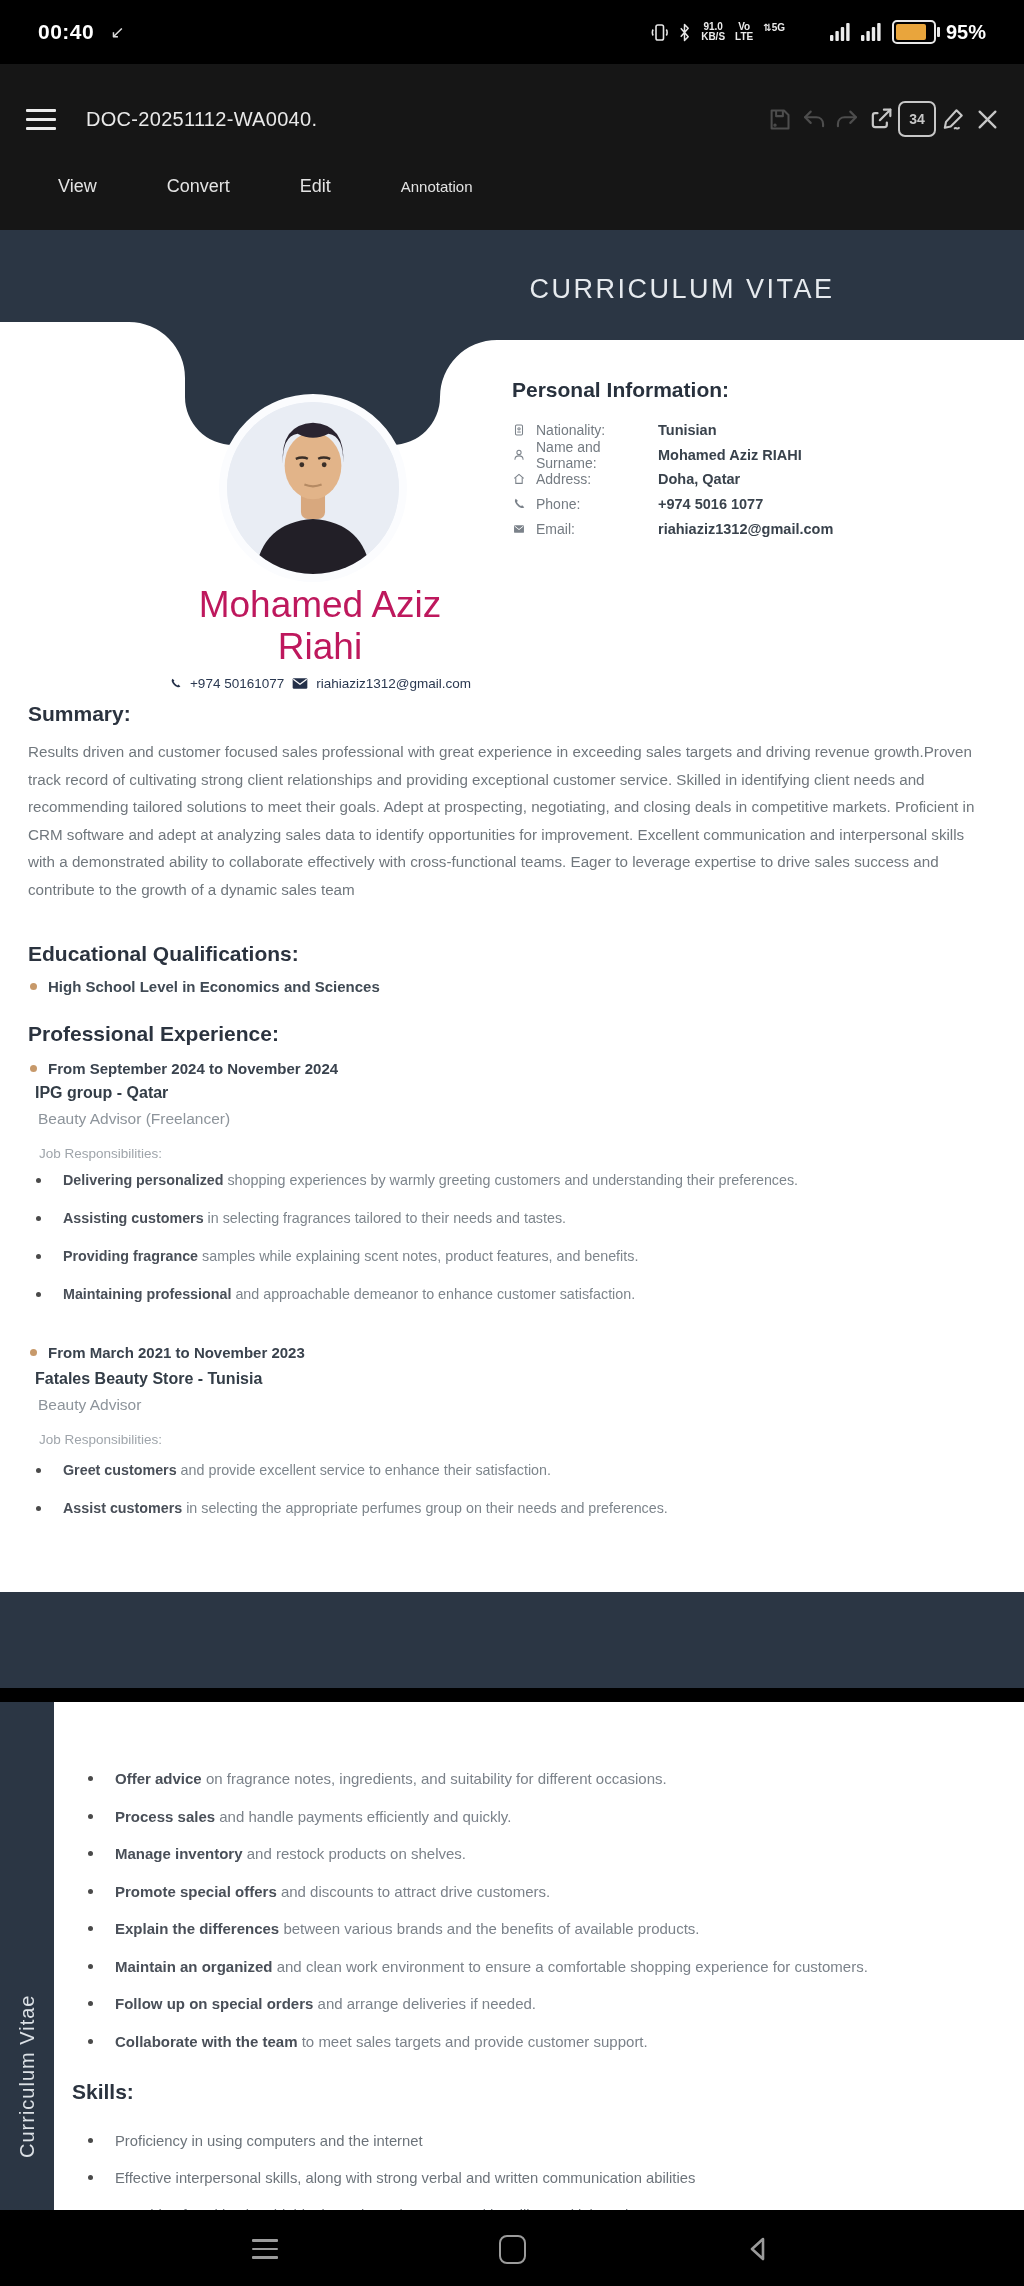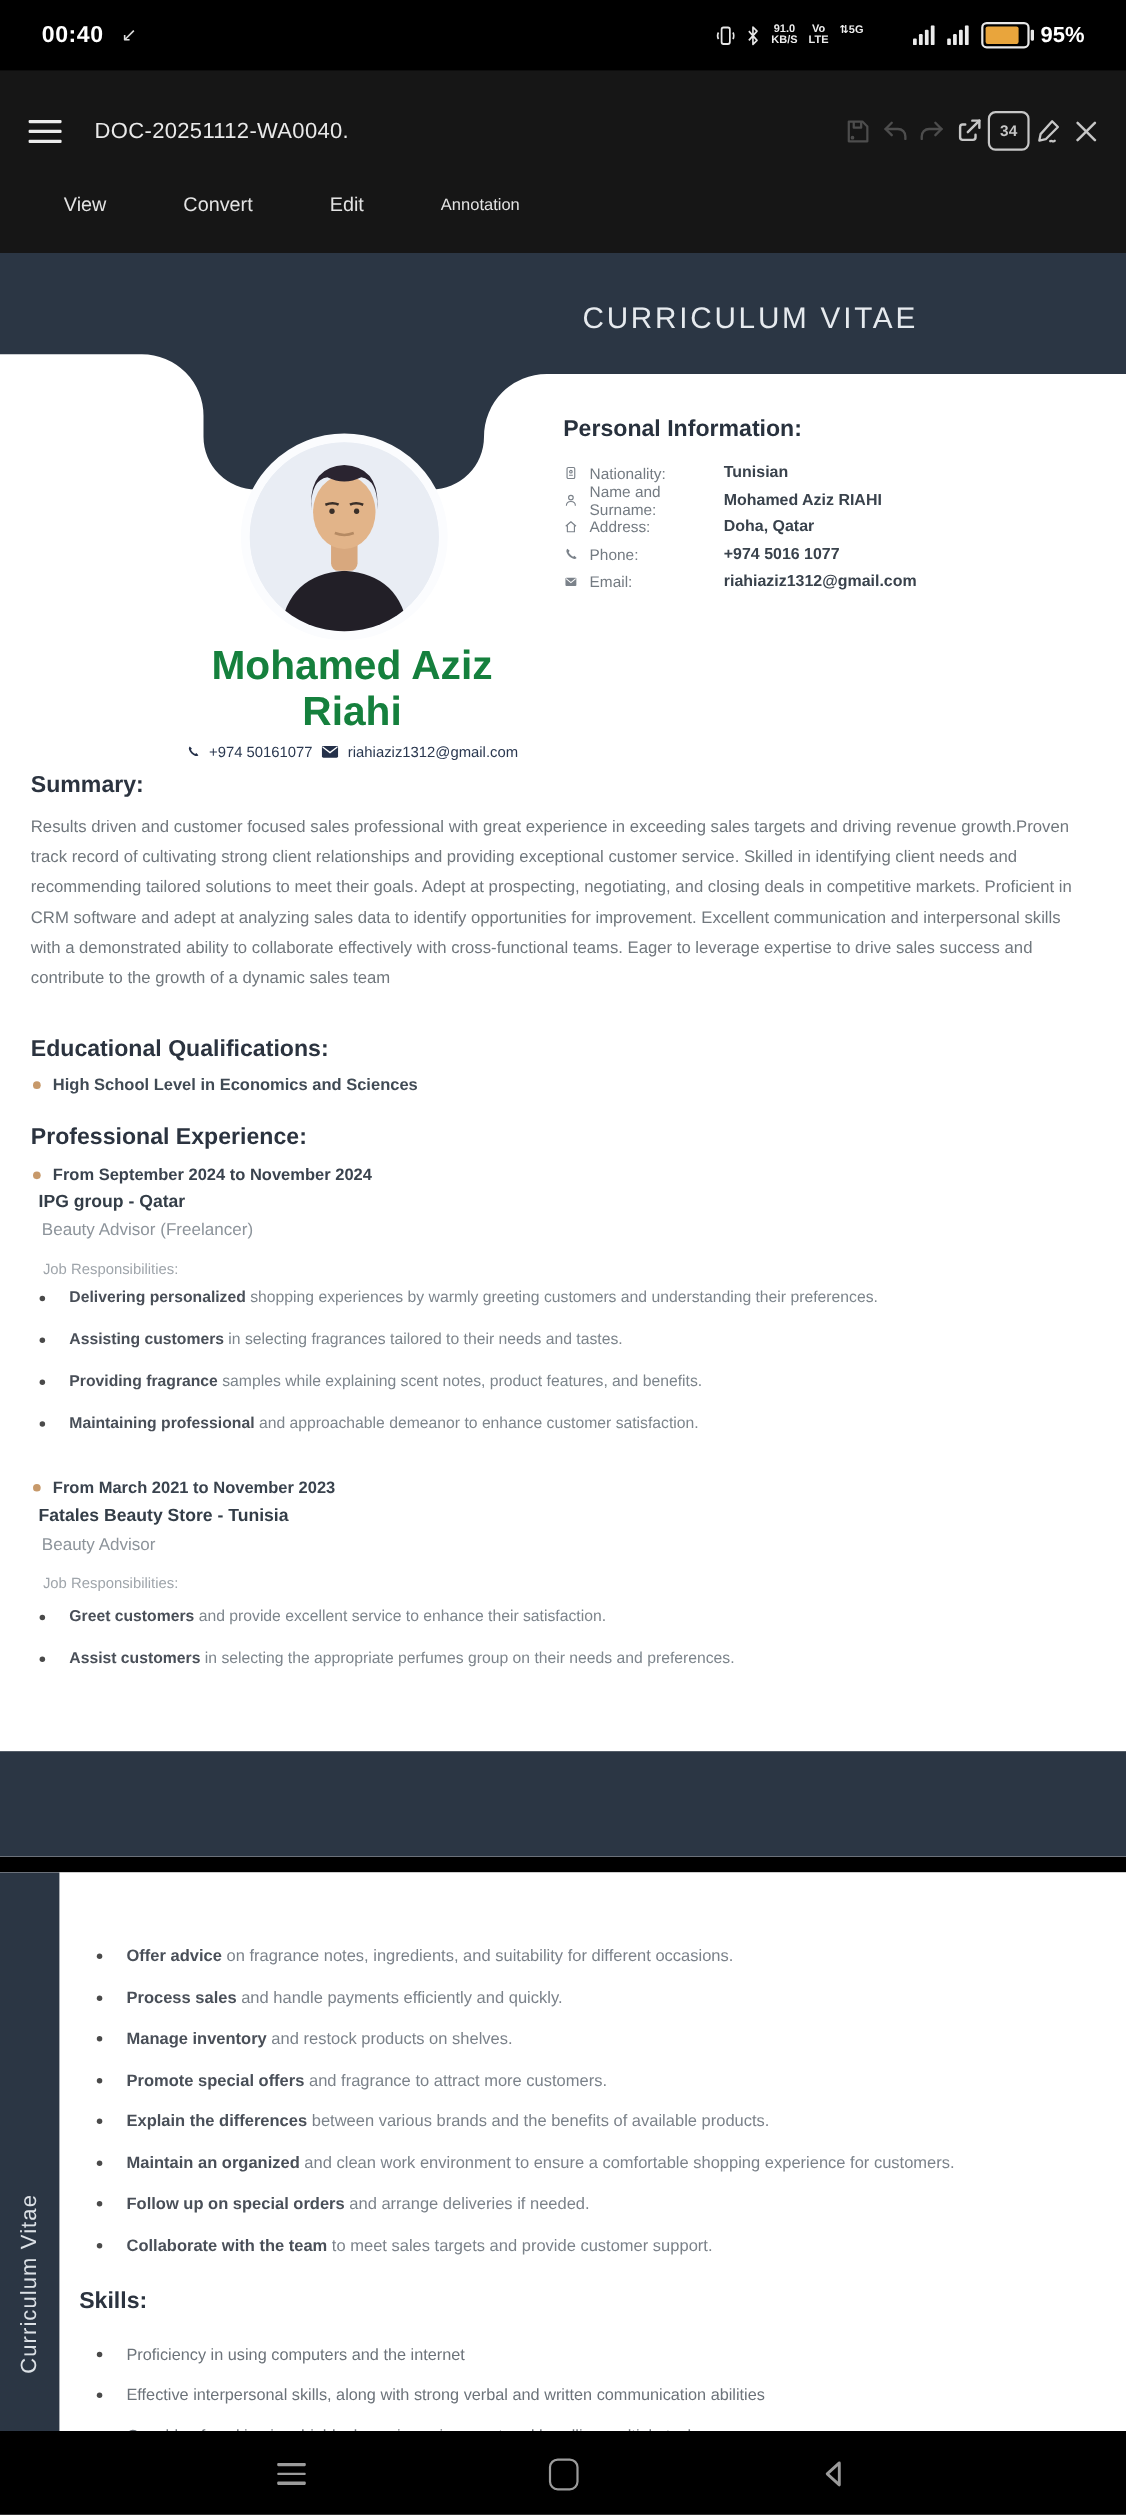--- a/index.html
+++ b/index.html
@@ -38,21 +38,21 @@
   .menu-item.small{font-size:15px;}
 
   
   .page1{position:absolute;top:230px;left:0;width:1024px;height:1458px;background:#ffffff;overflow:hidden;}
   .cv-top-svg{position:absolute;top:0;left:0;}
   .cv-title{position:absolute;top:44px;left:482px;width:400px;text-align:center;font-size:27px;
             letter-spacing:2.5px;color:#e6eaee;font-weight:400;}
   .photo{position:absolute;left:219px;top:164px;width:172px;height:172px;border-radius:50%;
          border:8px solid #fbfcfe;background:#e9edf4;overflow:hidden;}
   .name-block{position:absolute;top:354px;left:105px;width:430px;text-align:center;}
-  .name-line{font-size:37px;font-weight:700;color:#15803d;line-height:42px;}
+  .name-line{font-size:37px;font-weight:400;color:#be185d;line-height:42px;}
   .contact-line{margin-top:8px;font-size:13.5px;color:#2a3850;display:flex;justify-content:center;
                 align-items:center;gap:8px;}
   .contact-line .ico{display:flex;align-items:center;}
 
   .pi{position:absolute;left:512px;top:148px;width:470px;}
   .pi-heading{font-size:21px;font-weight:700;color:#28313d;}
   .pi-rows{margin-top:16px;}
   .pi-row{display:flex;align-items:center;height:24.6px;font-size:14px;color:#747b82;}
   .pi-row .ico{width:17px;margin-right:7px;display:flex;align-items:center;color:#7b828a;}
   .pi-label{width:122px;}
@@ -376,21 +376,21 @@
       <li>
           <span class="b-dot"></span>
           <span><span class="b-lead">Process sales</span><span> and handle payments efficiently and quickly.</span></span>
         </li>
       <li>
           <span class="b-dot"></span>
           <span><span class="b-lead">Manage inventory</span><span> and restock products on shelves.</span></span>
         </li>
       <li>
           <span class="b-dot"></span>
-          <span><span class="b-lead">Promote special offers</span><span> and fragrance to attract more customers.</span></span>
+          <span><span class="b-lead">Promote special offers</span><span> and discounts to attract drive customers.</span></span>
         </li>
       <li>
           <span class="b-dot"></span>
           <span><span class="b-lead">Explain the differences</span><span> between various brands and the benefits of available products.</span></span>
         </li>
       <li>
           <span class="b-dot"></span>
           <span><span class="b-lead">Maintain an organized</span><span> and clean work environment to ensure a comfortable shopping experience for customers.</span></span>
         </li>
       <li>

